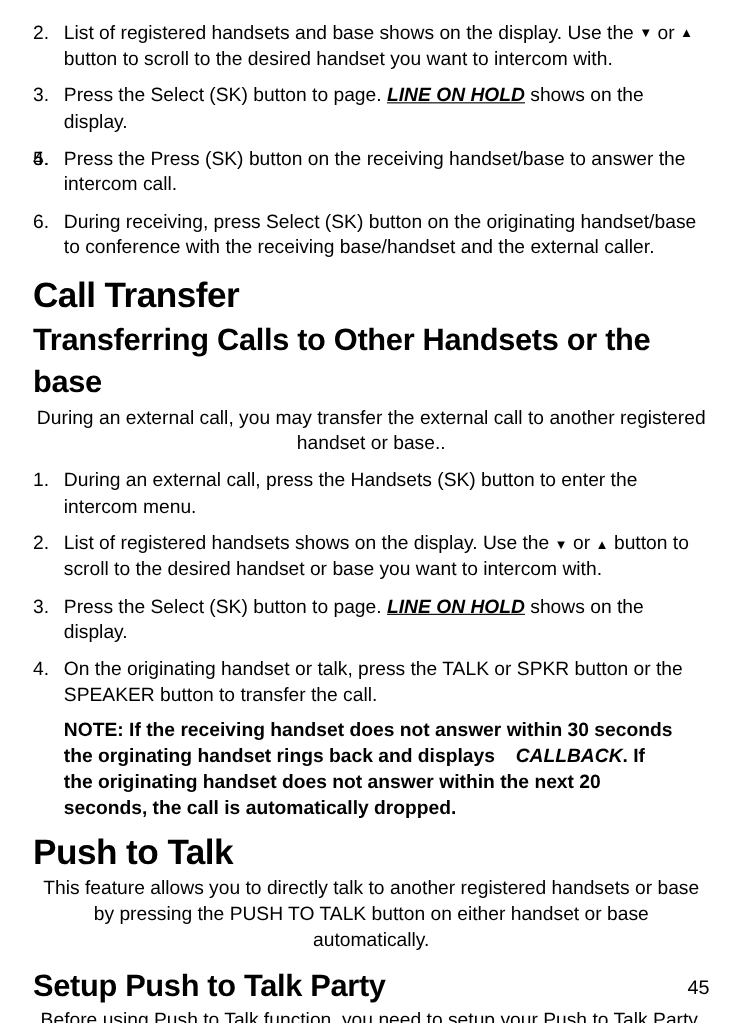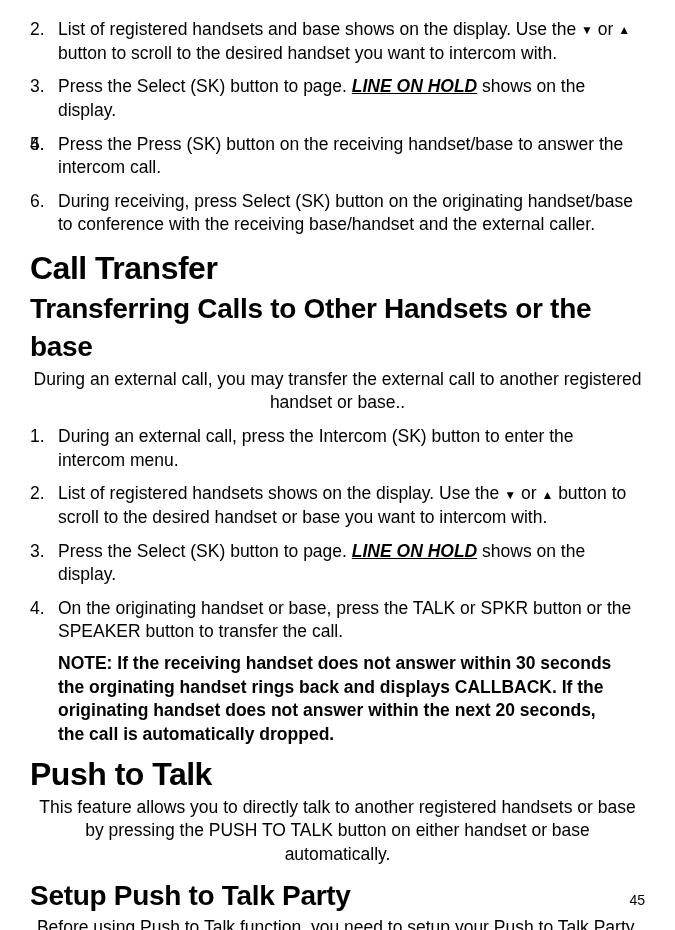--- a/index.html
+++ b/index.html
@@ -50,20 +50,22 @@
       text-align: center;
     }
     .note {
       padding-left: 28px;
       padding-right: 30px;
       font-weight: 700;
       margin-bottom: 6px;
       margin-top: -2px;
     }
     .note .uni {
+      font-style: italic;
+      margin-left: 14px;
     }
     .caps {
       font-family: Arial, Helvetica, sans-serif;
     }
     .bold {
       font-weight: 400;
       margin-left: 44px;
     }
     .italic-bold {
       font-weight: 700;
@@ -73,21 +75,21 @@
     .arrow {
       font-size: 12px;
       display: inline-block;
       vertical-align: middle;
       line-height: 1;
     }
     .page-num {
       position: absolute;
       bottom: 20px;
       right: 30px;
-      font-size: 14px;
+      font-size: 18px;
     }
   </style>
 </head>
 <body>
 
 <ol>
   <li>
     <span class="num">2.</span>
     <span>List of registered handsets and base shows on the display. Use the </span><span class="arrow">▼</span><span> or </span><span class="arrow">▲</span><span> button to scroll to the desired handset you want to intercom with.</span>
   </li>
@@ -108,33 +110,33 @@
   </li>
 </ol>
 
 <h1>Call Transfer</h1>
 <h2>Transferring Calls to Other Handsets or the base</h2>
 <p class="intro">During an external call, you may transfer the external call to another registered handset or base..</p>
 
 <ol>
   <li>
     <span class="num">1.</span>
-    <span>During an external call, press the </span><span class="caps">Intercom (SK)</span><span> button to enter the intercom menu.</span>
+    <span>During an external call, press the </span><span class="caps">Handsets (SK)</span><span> button to enter the intercom menu.</span>
   </li>
   <li>
     <span class="num">2.</span>
     <span>List of registered handsets shows on the display. Use the </span><span class="arrow">▼</span><span> or </span><span class="arrow">▲</span><span> button to scroll to the desired handset or base you want to intercom with.</span>
   </li>
   <li>
     <span class="num">3.</span>
     <span>Press the </span><span class="caps">Select (SK)</span><span> button to page. </span><span class="italic-bold">LINE ON HOLD</span><span> shows on the display.</span>
   </li>
   <li>
     <span class="num">4.</span>
-    <span>On the originating handset or base, press the </span><span class="caps">TALK</span><span> or </span><span class="caps">SPKR</span><span> button or the </span><span class="caps">SPEAKER</span><span> button to transfer the call.</span>
+    <span>On the originating handset or talk, press the </span><span class="caps">TALK</span><span> or </span><span class="caps">SPKR</span><span> button or the </span><span class="caps">SPEAKER</span><span> button to transfer the call.</span>
   </li>
 </ol>
 
 <p class="note">
   <span>NOTE:</span><span> If the receiving handset does not answer within 30 seconds the orginating handset rings back and displays </span><span class="uni">CALLBACK</span><span>. If the originating handset does not answer within the next 20 seconds, the call is automatically dropped.</span>
 </p>
 
 <h1>Push to Talk</h1>
 <p class="intro">
   <span>This feature allows you to directly talk to another registered handsets or base by pressing the </span><span class="caps">PUSH TO TALK</span><span> button on either handset or base automatically.</span>

